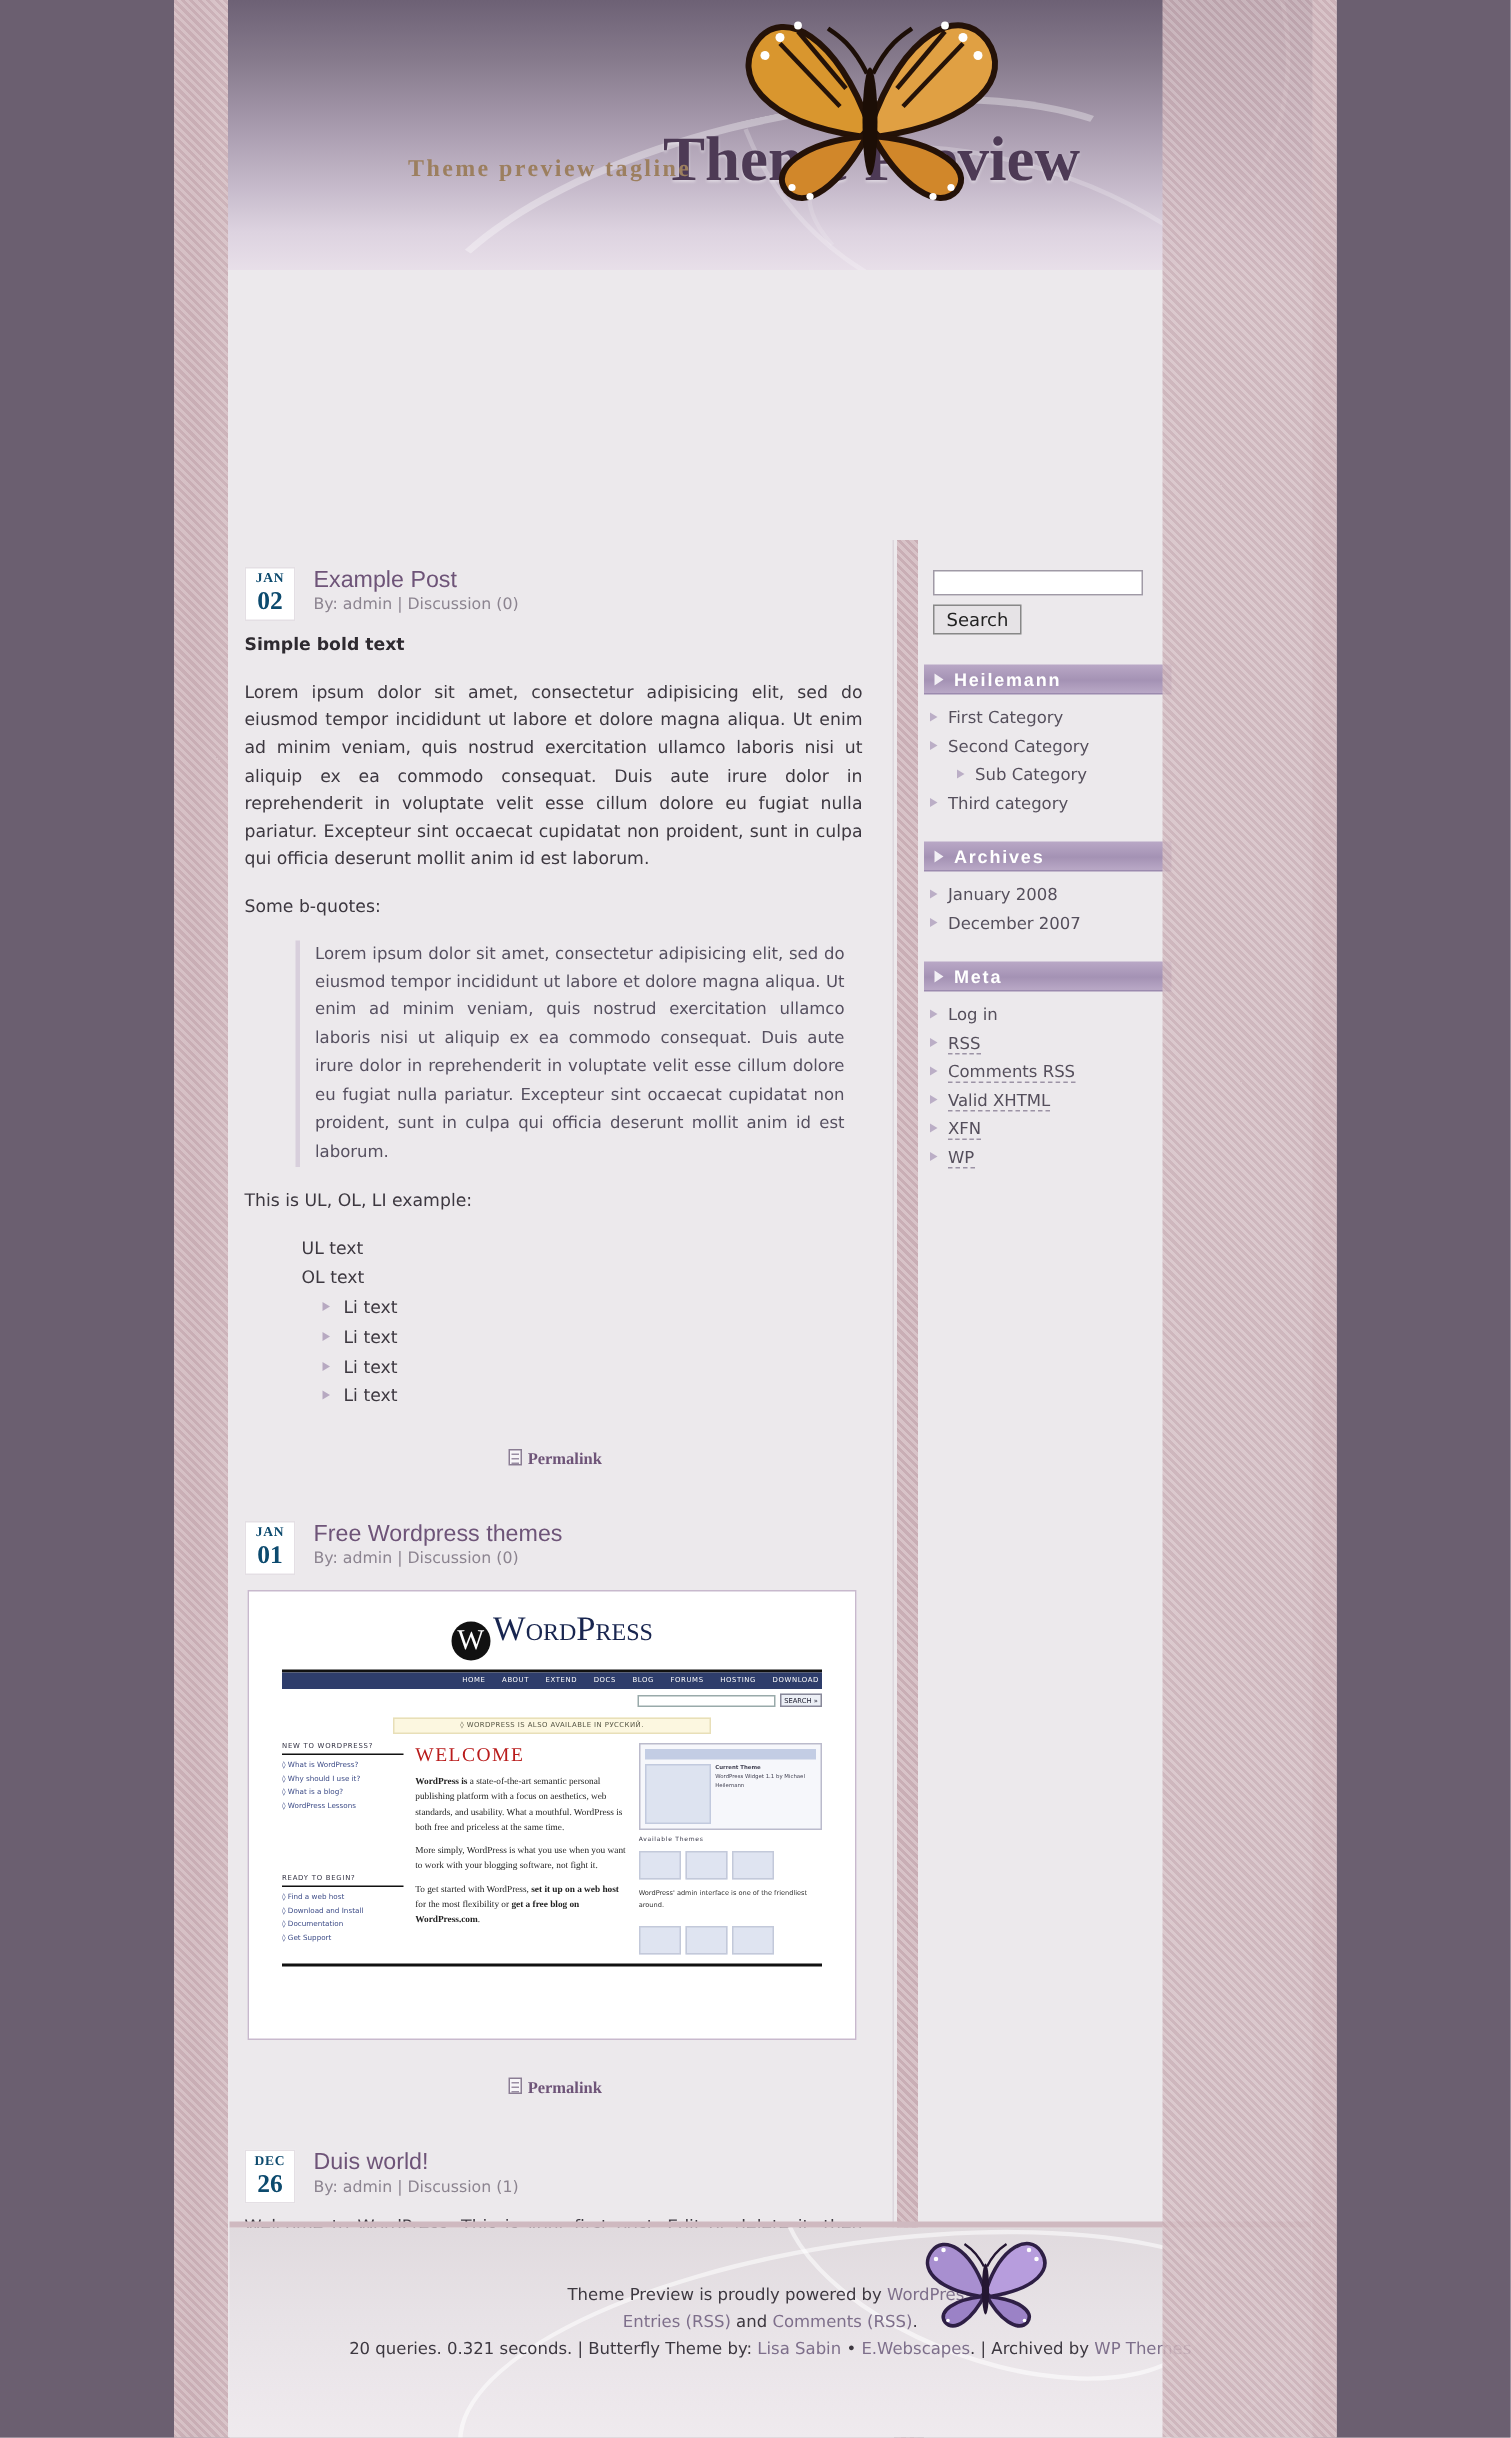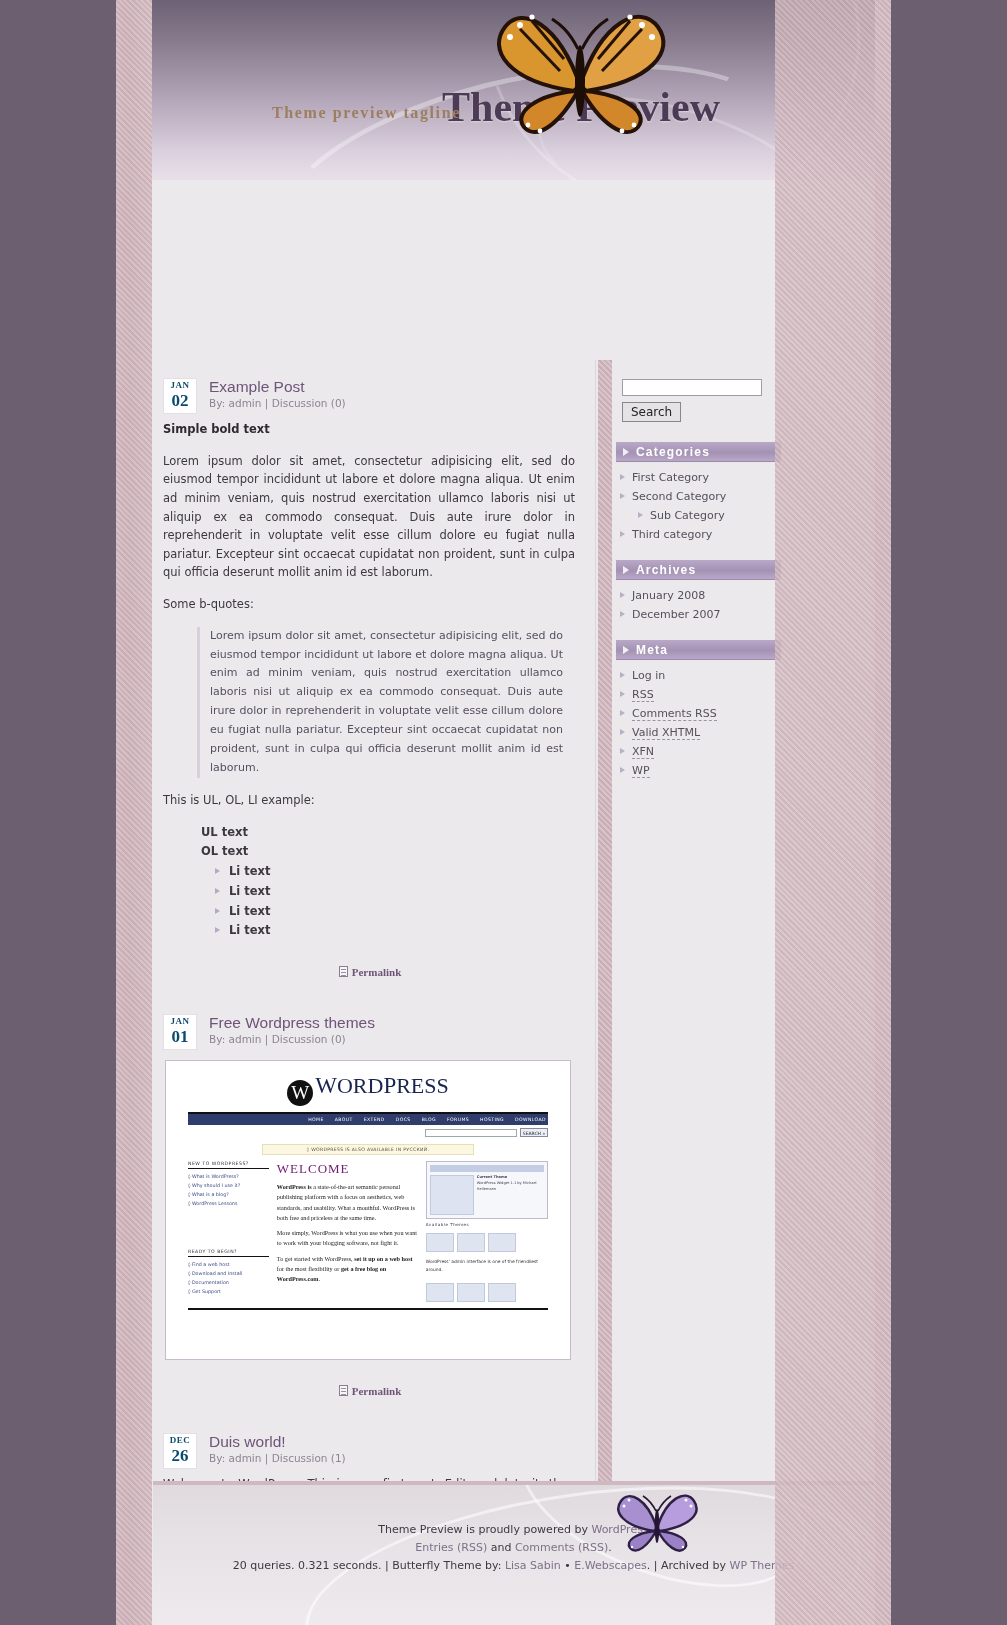--- a/index.html
+++ b/index.html
@@ -86,21 +86,21 @@
     margin:0 0 1px 0; font-weight:normal;
   }
   .post-meta { font-size:10.5px; color:#8c8490; }
   .post-body { font-size:11.5px; color:#3d3840; line-height:1.62; text-align:justify; padding-right:6px; }
   .post-body p { margin:0 0 13px 0; }
   .bold-lead { font-weight:bold; font-size:11.5px; color:#2e2a30; margin:6px 0 13px 0; }
   blockquote {
     margin:0 0 13px 34px; padding:0 12px 0 10px;
     border-left:3px solid #d8cfdc; color:#565060; font-size:11px; line-height:1.72; text-align:justify;
   }
-  .lists { font-size:11.5px; color:#3d3840; margin:0 0 10px 0;font-weight:bold; }
+  .lists { font-size:11.5px; color:#3d3840; margin:0 0 10px 0; }
   .ul-lvl { margin-left:38px; line-height:1.72; }
   .ol-lvl { margin-left:38px; line-height:1.72; }
   .li-item { margin-left:-14px; line-height:1.72; padding-left:14px; position:relative; }
   .li-item:before{
     content:""; position:absolute; left:0; top:6px;
     border-left:5px solid #b7a9c1; border-top:3.5px solid transparent; border-bottom:3.5px solid transparent;
   }
   .permalink-row { text-align:center; padding:10px 4px 16px 0; }
   .permalink {
     font-family:"Liberation Serif", serif; font-weight:bold; font-size:11px;
@@ -114,35 +114,35 @@
   .doc-icon:before{
     content:""; position:absolute; left:1px; top:2px; width:5px; height:1px; background:#9a8ea3;
     box-shadow:0 3px 0 #9a8ea3, 0 6px 0 #9a8ea3;
   }
   
   .shot-frame { border:1px solid #c8b9cd; background:#fff; margin:10px 0 10px 2px; width:406px; height:300px; overflow:hidden; position:relative; }
   .shot-logo-row { padding:12px 0 4px 0; text-align:center; }
   .wp-mark { display:inline-block; width:26px; height:26px; border-radius:50%; background:#111; color:#fff;
              font-family:"Liberation Serif",serif; font-size:19px; line-height:26px; text-align:center; vertical-align:-6px; }
   .wp-word { font-family:"Liberation Serif", serif; font-size:23px; color:#18254f; letter-spacing:0px; margin-left:2px; }
-  .wp-word small { font-size:22px; }
+  .wp-word small { font-size:16px; }
   .shot-rule { height:2px; background:#111; margin:2px 22px 0 22px; }
   .shot-nav { background:#2e3d6b; height:11px; margin:0 22px; display:flex; align-items:center; justify-content:flex-end; }
   .shot-nav span { color:#fff; font-size:4.6px; letter-spacing:.4px; margin-left:9px; margin-right:2px; }
   .shot-search { margin:3px 22px 0 22px; display:flex; justify-content:flex-end; align-items:center; }
   .shot-search .field { width:92px; height:8px; border:1px solid #9aa; background:#fff; }
   .shot-search .btn { width:28px; height:9px; border:1px solid #889; background:#eceff6; font-size:4.5px; text-align:center; color:#223; line-height:9px; margin-left:3px; }
   .shot-ru { margin:7px 96px 0 96px; background:#fcf7e0; border:1px solid #e8dfb8; font-size:4.6px; color:#554; text-align:center; padding:2px 0; letter-spacing:.3px; }
   .shot-cols { display:flex; margin:6px 22px 0 22px; gap:8px; }
   .sc-left { width:86px; }
   .sc-mid { width:150px; }
   .sc-right { width:130px; }
   .sc-h { font-size:4.6px; color:#334; letter-spacing:.5px; border-bottom:1px solid #111; padding-bottom:2px; margin-bottom:3px; }
   .sc-li { font-size:4.8px; color:#3b4a86; line-height:1.9; }
-  .sc-welcome { font-family:"Liberation Serif", serif; font-size:13px; color:#701a75; margin-bottom:5px; letter-spacing:1px; }
+  .sc-welcome { font-family:"Liberation Serif", serif; font-size:13px; color:#b91c1c; margin-bottom:5px; letter-spacing:1px; }
   .sc-p { font-family:"Liberation Serif", serif; font-size:6.2px; color:#222; line-height:1.65; margin-bottom:5px; }
   .sc-box { border:1px solid #bbc; background:#f6f7fb; height:58px; margin-bottom:3px; position:relative; }
   .sc-box .bar { position:absolute; left:3px; top:3px; right:3px; height:7px; background:#c3cde4; }
   .sc-box .sq { position:absolute; left:3px; top:13px; width:44px; height:40px; background:#dde3f0; border:1px solid #c2cade; }
   .sc-box .txt { position:absolute; left:50px; top:13px; right:3px; font-size:3.6px; color:#445; line-height:1.6; }
   .sc-cap { font-size:4.4px; color:#333; line-height:1.7; }
   .sc-thumbs { display:flex; gap:3px; margin-top:4px; }
   .sc-thumbs i { display:block; width:28px; height:19px; background:#dfe4f1; border:1px solid #c3c9da; }
   .sc-foot { height:2px; background:#111; margin:6px 22px 0 22px; }
   .img-caption { font-size:11.5px; color:#3d3840; padding:4px 0 0 2px; }
@@ -352,21 +352,21 @@
         </div>
 
       </div>
 
       <div id="sidebar">
         <div class="search-wrap">
           <input class="search-input" type="text" value="" placeholder="" style="">
           <div><button class="search-btn">Search</button></div>
         </div>
 
-        <div class="side-h">Categories</div>
+        <div class="side-h">Heilemann</div>
         <ul class="side-list">
           <li><a href="#">First Category</a></li>
           <li><a href="#">Second Category</a></li>
           <li class="sub"><a href="#">Sub Category</a></li>
           <li><a href="#">Third category</a></li>
         </ul>
 
         <div class="side-h">Archives</div>
         <ul class="side-list">
           <li><a href="#">January 2008</a></li>

